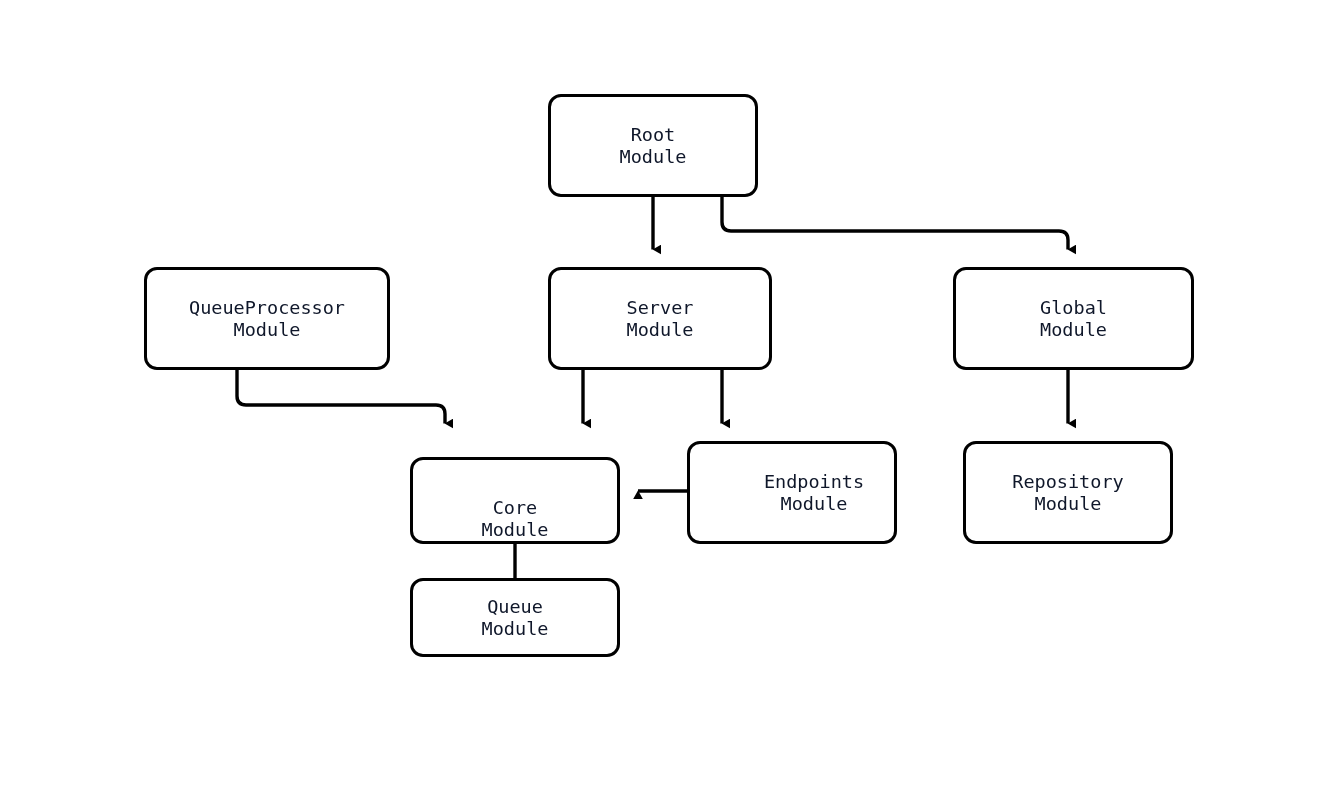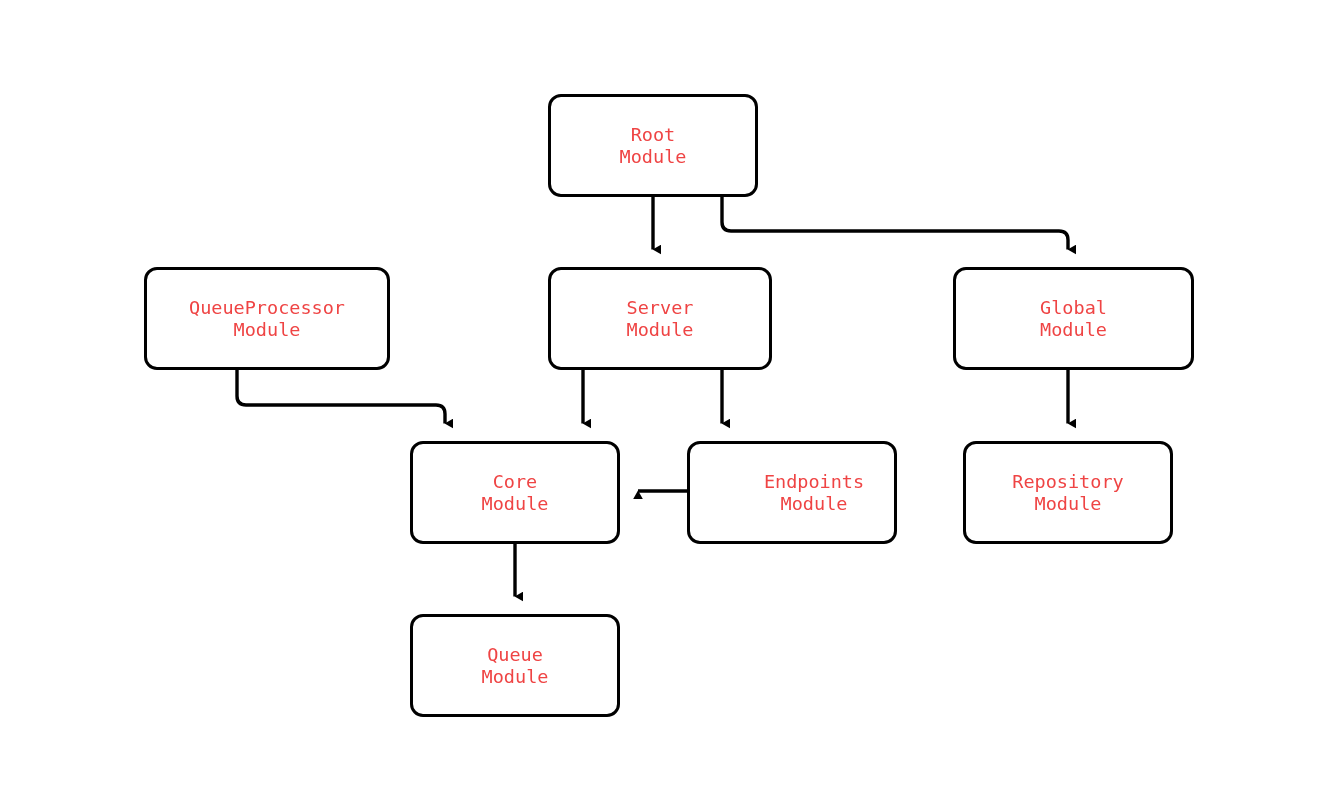--- a/index.html
+++ b/index.html
@@ -35,21 +35,21 @@
     display: flex;
     flex-direction: column;
     align-items: center;
     justify-content: center;
     z-index: 2;
   }
   .node-label {
     font-family: "DejaVu Sans Mono", "Liberation Mono", monospace;
     font-size: 18.5px;
     line-height: 22px;
-    color: #ef4444;
+    color: #0f172a;
     text-align: center;
     white-space: pre;
     letter-spacing: 0px;
   }
 </style>
 </head>
 <body>
 
 <div id="diagram">
 
@@ -96,33 +96,33 @@
   <div class="node" style="left:548px; top:267px; width:224px; height:103px;">
     <div class="node-label">Server
 Module</div>
   </div>
 
   <div class="node" style="left:953px; top:267px; width:241px; height:103px;">
     <div class="node-label">Global
 Module</div>
   </div>
 
-  <div class="node" style="left:410px; top:441px; width:210px; height:103px;">
+  <div class="node" style="left:410px; top:457px; width:210px; height:87px;justify-content:flex-end;">
     <div class="node-label">Core
 Module</div>
   </div>
 
   <div class="node" style="left:687px; top:441px; width:210px; height:103px;padding-left:44px;">
     <div class="node-label">Endpoints
 Module</div>
   </div>
 
   <div class="node" style="left:963px; top:441px; width:210px; height:103px;">
     <div class="node-label">Repository
 Module</div>
   </div>
 
-  <div class="node" style="left:410px; top:614px; width:210px; height:103px;">
+  <div class="node" style="left:410px; top:578px; width:210px; height:79px;">
     <div class="node-label">Queue
 Module</div>
   </div>
 
 </div>
 
 </body></html>

